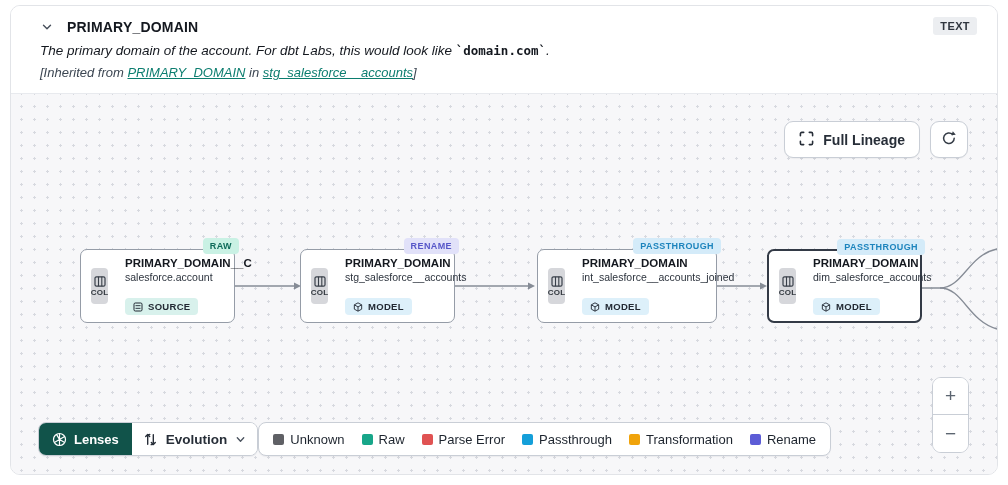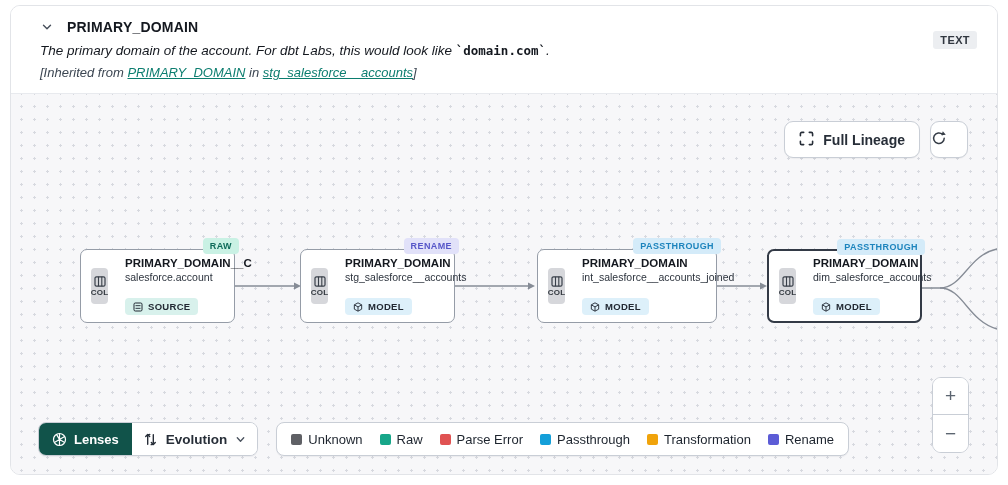--- a/index.html
+++ b/index.html
@@ -7,36 +7,36 @@
     font-family:"Liberation Sans","DejaVu Sans",sans-serif; color:#1f2732; overflow:hidden; }
 
   .card { position:absolute; left:10px; top:5px; width:988px; height:470px;
     background:#ffffff; border:1px solid #e2e4e8; border-radius:10px; overflow:hidden; }
 
   
   .panel { position:relative; height:88px; background:#ffffff; border-bottom:1px solid #e8eaee; }
   .panel-title-row { display:flex; align-items:center; gap:12px; padding:13px 0 0 28px; }
   .chev-btn { width:16px; height:16px; display:flex; align-items:center; justify-content:center; cursor:pointer; }
   .panel-title { font-size:14px; font-weight:700; letter-spacing:.2px; color:#14181f; }
-  .type-badge { position:absolute; top:25px; right:20px; background:#eceef1; color:#30363f;
+  .type-badge { position:absolute; top:11px; right:20px; background:#eceef1; color:#30363f;
     font-size:11px; font-weight:600; padding:3px 7px; border-radius:3px; letter-spacing:.4px; }
   .desc { padding:8px 0 0 29px; font-size:13.5px; font-style:italic; color:#14181f; }
   .desc code { font-family:"DejaVu Sans Mono","Liberation Mono",monospace; font-weight:700;
     font-style:normal; font-size:12.5px; }
   .inherited { padding:7px 0 0 29px; font-size:13px; font-style:italic; color:#3c4652; }
   .inherited a { color:#0c7d6f; text-decoration:underline; cursor:pointer; }
 
   
   .canvas { position:relative; height:381px; background:#f7f7f9;
     background-image:radial-gradient(circle, #d7d9df 1px, transparent 1.3px);
     background-size:13px 13px; background-position:4px 6px; }
 
   .toolbar { position:absolute; top:27px; right:29px; display:flex; gap:10px; }
   .tool-btn { background:#ffffff; border:1px solid #c9ced6; border-radius:9px; height:37px;
-    display:flex; align-items:center; gap:9px; padding:0 14px;
+    display:flex; align-items:center; justify-content:center; gap:9px; padding:0 14px;
     font-size:14px; font-weight:600; color:#272e38; cursor:pointer;
     box-shadow:0 1px 1px rgba(20,25,35,.04); }
   .tool-btn.icon-only { width:38px; padding:0; }
 
   
   .node { position:absolute; top:155px; height:74px; background:#ffffff;
     border:1px solid #959ca7; border-radius:7px; display:flex; align-items:center;
     padding-left:10px; cursor:pointer; z-index:3; }
   .node.selected { border:2px solid #333a46; }
   .node-badge { position:absolute; top:-12px; right:-5px; font-size:9px; font-weight:700;
@@ -55,21 +55,21 @@
   .edges { position:absolute; left:0; top:0; width:986px; height:381px; z-index:1; pointer-events:none; }
 
   
   .zoom-ctl { position:absolute; right:28px; top:283px; width:37px; background:#ffffff;
     border:1px solid #c9ced6; border-radius:9px; overflow:hidden; z-index:4; }
   .zoom-btn { width:100%; height:37px; display:flex; align-items:center; justify-content:center;
     font-size:19px; color:#5c6570; cursor:pointer; background:#ffffff; }
   .zoom-btn:first-child { border-bottom:1px solid #c9ced6; }
 
   
-  .bottom-bar { position:absolute; left:27px; top:328px; display:flex; gap:18px; z-index:5; }
+  .bottom-bar { position:absolute; left:27px; top:328px; display:flex; z-index:5; }
   .lenses-group { display:flex; align-items:stretch; height:34px; background:#ffffff;
     border:1px solid #c9ced6; border-radius:8px; overflow:hidden;
     box-shadow:0 1px 1px rgba(20,25,35,.05); }
   .lenses-btn { display:flex; align-items:center; gap:7px; background:#11534a; color:#ffffff;
     font-size:13px; font-weight:700; padding:0 13px; cursor:pointer; }
   .lens-select { display:flex; align-items:center; gap:8px; padding:0 11px; font-size:13.5px;
     font-weight:600; color:#272e38; cursor:pointer; background:#ffffff; }
   .legend { display:flex; align-items:center; gap:17px; height:34px; background:#ffffff;
     border:1px solid #c9ced6; border-radius:8px; padding:16px 14px;
     box-shadow:0 1px 1px rgba(20,25,35,.05); }

